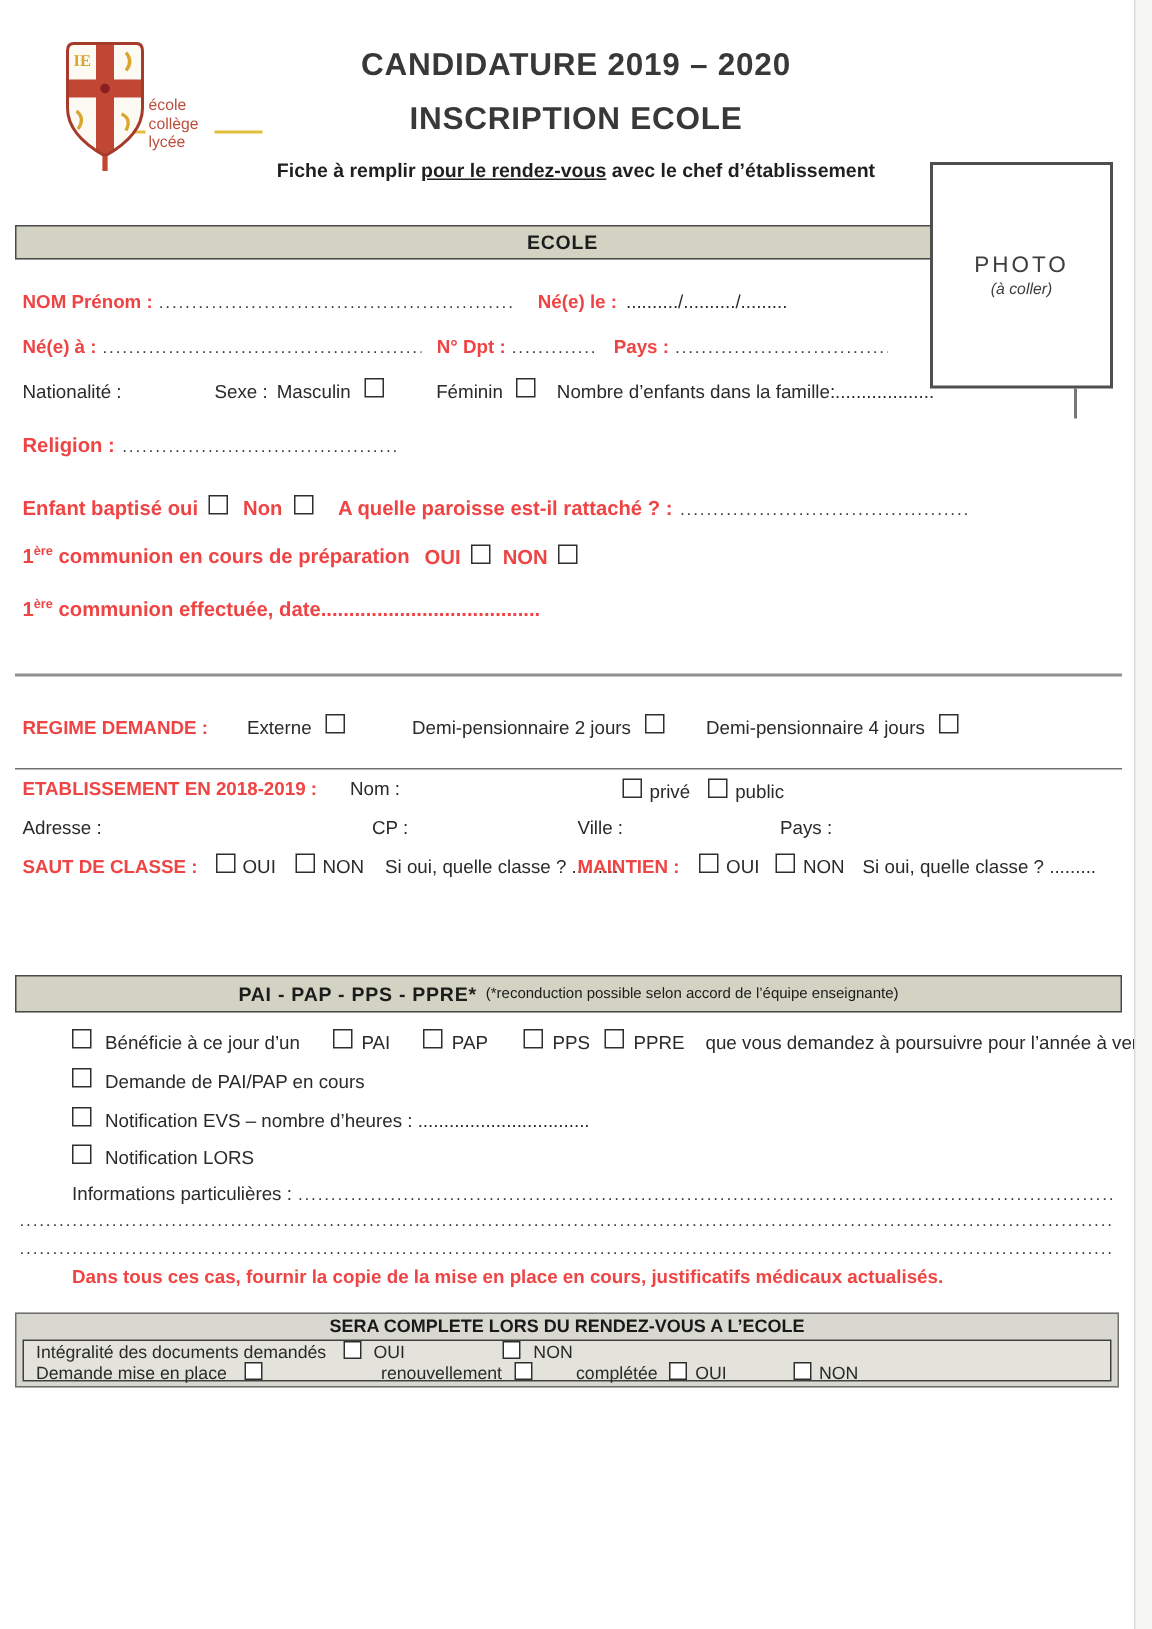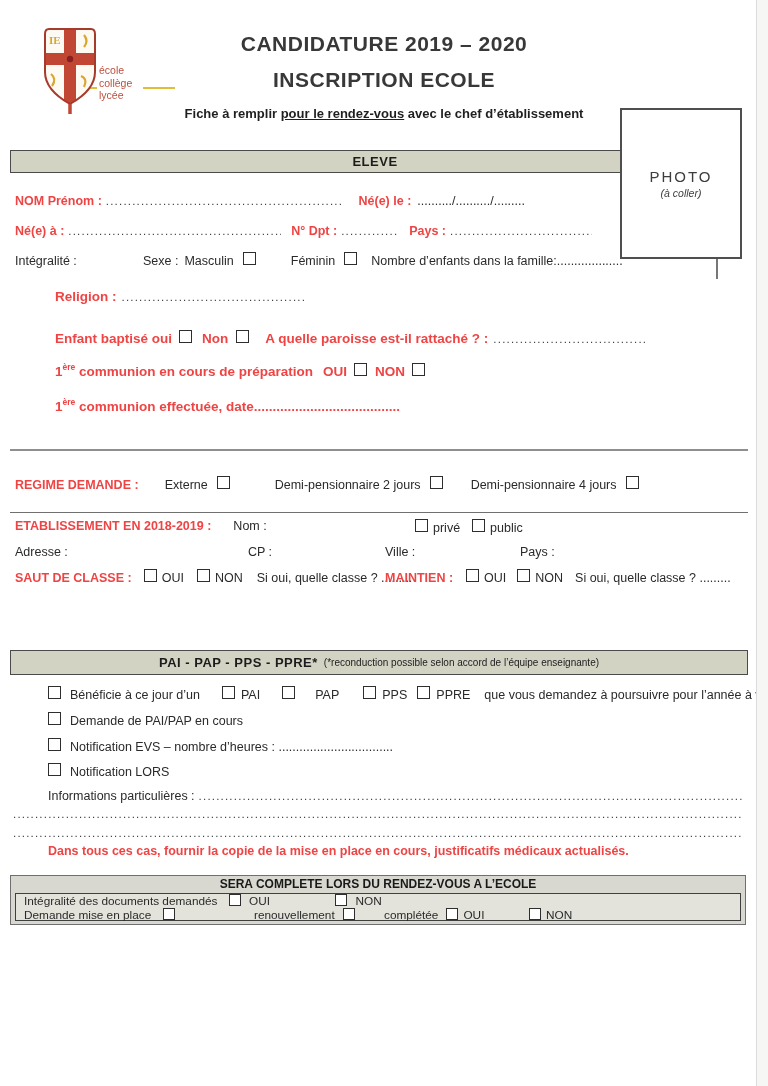--- a/index.html
+++ b/index.html
@@ -3,21 +3,21 @@
 <meta charset="utf-8">
 <style>
   html,body{margin:0;padding:0;background:#e9e9e9;}
   .page{
     position:relative;width:768px;height:1086px;background:#ffffff;
     font-family:"Liberation Sans",sans-serif;color:#2a2a2a;overflow:hidden;
   }
   .abs{position:absolute;}
   .row{position:absolute;display:flex;align-items:baseline;font-size:12.5px;white-space:nowrap;}
   .b{font-weight:bold;color:#ef4444;}
-  .big{font-size:13.5px;margin-left:40px;}
+  .big{font-size:13.5px;}
   .cb{display:inline-block;width:11px;height:11px;border:1.6px solid #2e2e2e;background:#fff;flex:none;}
   .dotfill{overflow:hidden;white-space:nowrap;letter-spacing:1.2px;color:#3a3a3a;font-size:11.5px;min-width:0;}
   .grow{flex:1;}
   .bar{
     position:absolute;left:10px;width:728px;height:21px;background:#d3d3c4;
     border:1px solid #4a4a4a;display:flex;align-items:center;justify-content:center;
     font-weight:bold;font-size:13px;color:#1c1c1c;letter-spacing:0.5px;
   }
   .title1{position:absolute;left:0;top:32px;width:768px;text-align:center;
     font-weight:bold;font-size:21px;color:#383838;letter-spacing:0.5px;}
@@ -91,40 +91,40 @@
   <div class="title1">CANDIDATURE 2019 – 2020</div>
   <div class="title2">INSCRIPTION ECOLE</div>
   <div class="subtitle"><span>Fiche à remplir </span><span class="ul">pour le rendez-vous</span><span> avec le chef d’établissement</span></div>
 
   <div class="photo-box">
     <div class="photo-label">PHOTO</div>
     <div class="photo-sub">(à coller)</div>
   </div>
   <div class="artifact" style="left:716px;top:255px;width:2px;height:24px;"></div>
 
-  <div class="bar" style="top:150px;z-index:1;">ELEVE</div>
+  <div class="bar" style="top:150px;z-index:1;">ECOLE</div>
 
   <div class="row" style="left:15px;top:194px;right:243px;">
     <span class="b">NOM Prénom :</span>
     <span class="dotfill grow" style="margin:0 16px 0 4px;">................................................................................................................................................................................................................................................................................................................................................................................................................</span>
     <span class="b">Né(e) le :</span>
     <span style="margin-left:6px;">........../........../.........</span>
   </div>
 
   <div class="row" style="left:15px;top:224px;right:176px;">
     <span class="b">Né(e) à :</span>
     <span class="dotfill grow" style="margin:0 10px 0 4px;">................................................................................................................................................................................................................................................................................................................................................................................................................</span>
     <span class="b">N° Dpt :</span>
     <span class="dotfill" style="width:58px;margin:0 10px 0 4px;">................................................................................................................................................................................................................................................................................................................................................................................................................</span>
     <span class="b">Pays :</span>
     <span class="dotfill" style="width:142px;margin-left:4px;">................................................................................................................................................................................................................................................................................................................................................................................................................</span>
   </div>
 
   <div class="row" style="left:15px;top:252px;">
-    <span style="width:128px;">Intégralité :</span>
+    <span style="width:128px;">Nationalité :</span>
     <span>Sexe :</span>
     <span style="margin-left:6px;">Masculin</span>
     <span class="cb" style="margin-left:9px;"></span>
     <span style="margin-left:15px;padding-left:20px;">Féminin</span>
     <span class="cb" style="margin-left:9px;"></span>
     <span style="margin-left:14px;">Nombre d’enfants dans la famille:...................</span>
   </div>
 
   <div class="row big" style="left:15px;top:289px;">
     <span class="b">Religion :</span>
@@ -205,21 +205,21 @@
     <span>PAI  -  PAP  -  PPS  -  PPRE*</span>
     <span class="note-small" style="margin-left:6px;">(*reconduction possible selon accord de l’équipe enseignante)</span>
   </div>
 
   <div class="row" style="left:48px;top:686px;">
     <span class="cb"></span>
     <span style="margin-left:9px;">Bénéficie à ce jour d’un</span>
     <span class="cb" style="margin-left:22px;"></span>
     <span style="margin-left:6px;">PAI</span>
     <span class="cb" style="margin-left:22px;"></span>
-    <span style="margin-left:20px;">PAP</span>
+    <span style="margin-left:6px;">PAP</span>
     <span class="cb" style="margin-left:24px;"></span>
     <span style="margin-left:6px;">PPS</span>
     <span class="cb" style="margin-left:10px;"></span>
     <span style="margin-left:6px;">PPRE</span>
     <span style="margin-left:14px;">que vous demandez à poursuivre pour l’année à venir</span>
   </div>
 
   <div class="row" style="left:48px;top:712px;">
     <span class="cb"></span>
     <span style="margin-left:9px;">Demande de PAI/PAP en cours</span>

